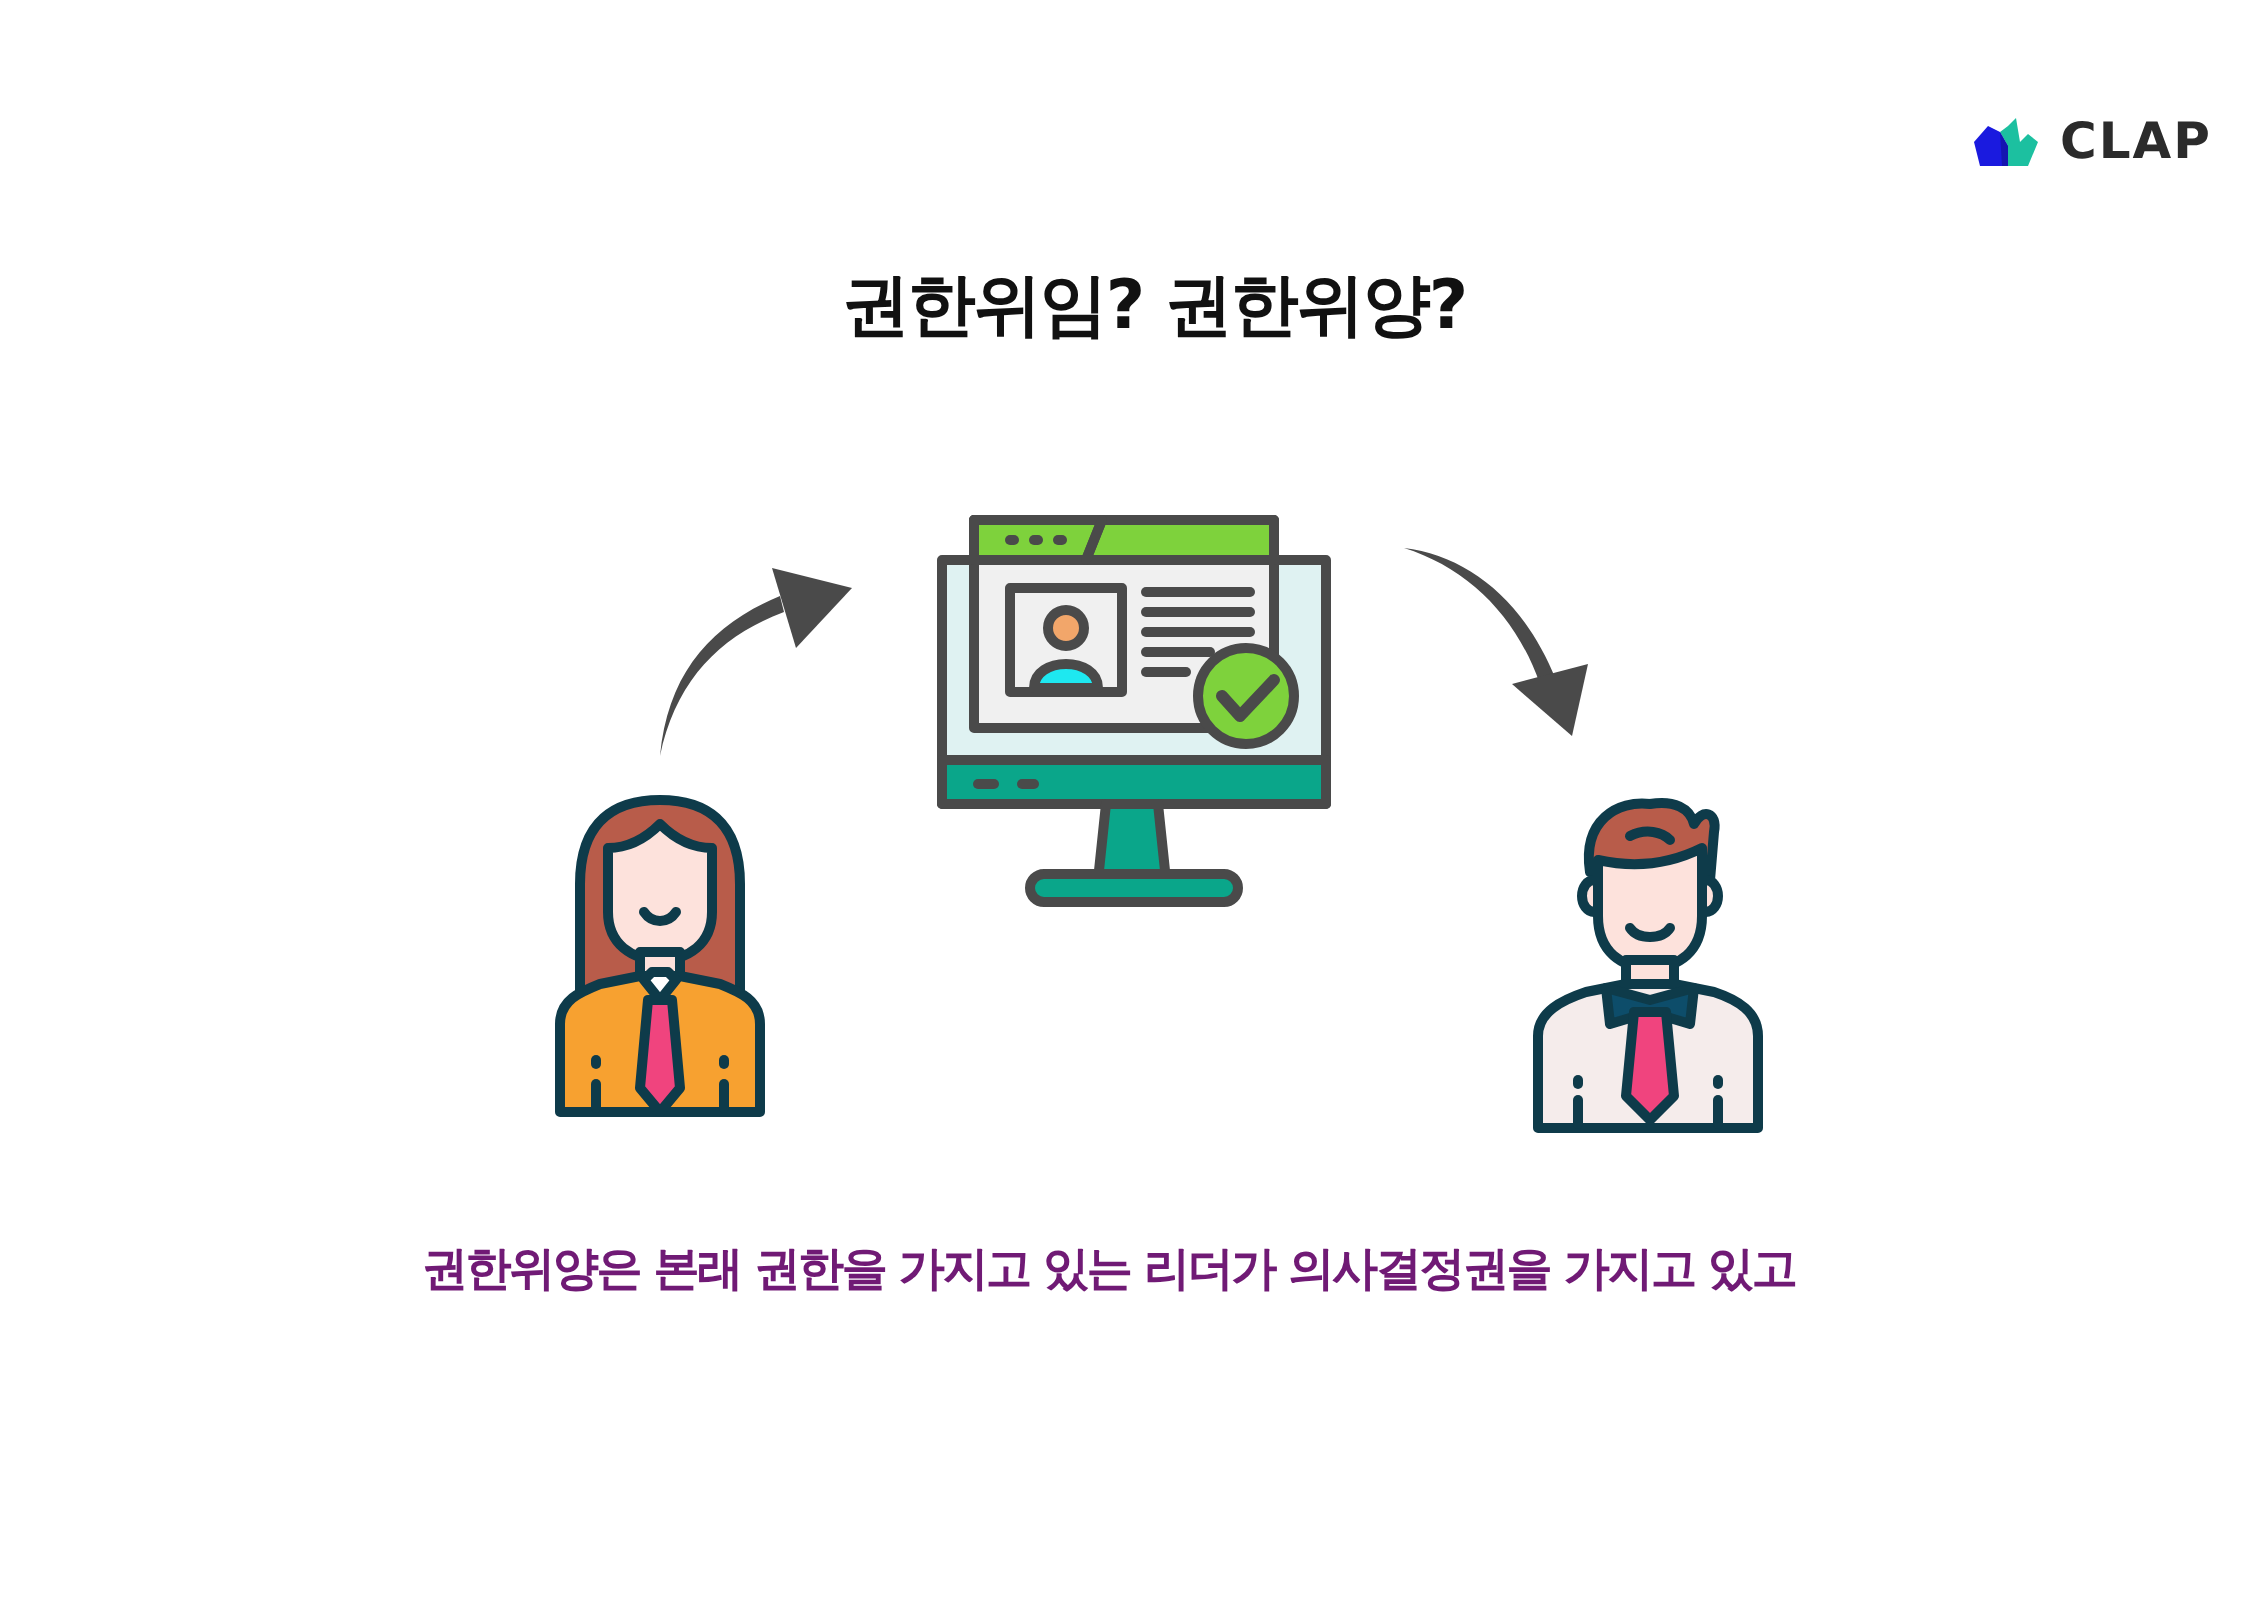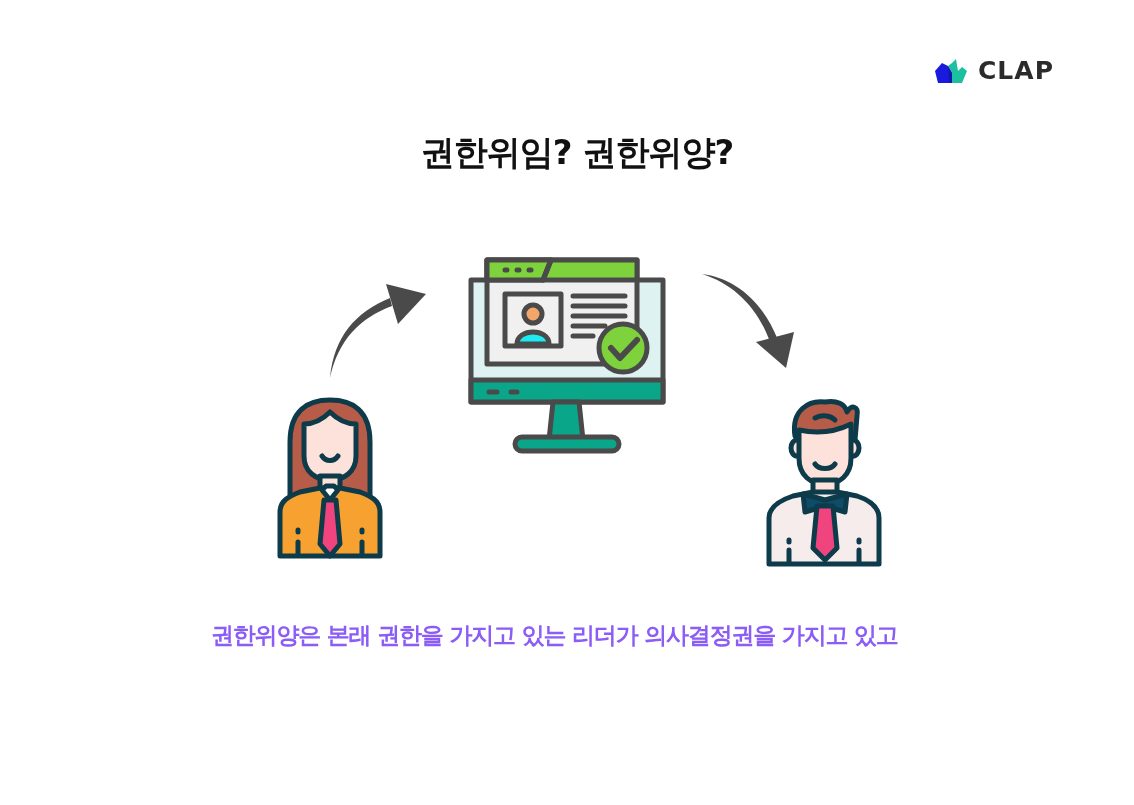--- a/index.html
+++ b/index.html
@@ -1,25 +1,25 @@
 <!DOCTYPE html>
 <html><head>
 <meta charset="utf-8">
 <style>
   html, body { margin: 0; padding: 0; background: #ffffff; }
   body { width: 1134px; height: 805px; position: relative; overflow: hidden;
          font-family: "DejaVu Sans", "Liberation Sans", sans-serif; color: #111; }
-  .logo { position: absolute; left: 934px; top: 56px; display: flex; align-items: center; gap: 8px; }
+  .logo { position: absolute; left: 986px; top: 56px; display: flex; align-items: center; gap: 8px; }
   .logo-text { font-family: "DejaVu Sans", sans-serif; font-weight: bold; font-size: 25px;
                letter-spacing: 1px; color: #2b2b2b; }
   .title { position: absolute; left: 0; width: 1154px; top: 130px; text-align: center;
            font-size: 34px; font-weight: bold; letter-spacing: -1px; color: #111; }
   .illus { position: absolute; }
   .caption { position: absolute; left: 211px; top: 620px; font-size: 23px; font-weight: bold;
-             letter-spacing: -1.2px; line-height: 30px; color: #8b5cf6; }
+             letter-spacing: -1.2px; line-height: 30px; color: #701a75; }
   .caption div { white-space: nowrap; }
 </style>
 </head>
 <body>
 
 <div class="logo">
   <svg width="36" height="28" viewBox="0 0 36 28">
     <polygon points="1,14 8,6 14,9 18,16 15,26 4,26" fill="#1a1adf"></polygon>
     <polygon points="14,9 18,6 22,2 24,14 28,10 33,14 28,26 18,26 18,16" fill="#1cc0a0"></polygon>
     <polygon points="14,9 18,16 18,26 15,26" fill="#1515b0"></polygon>

